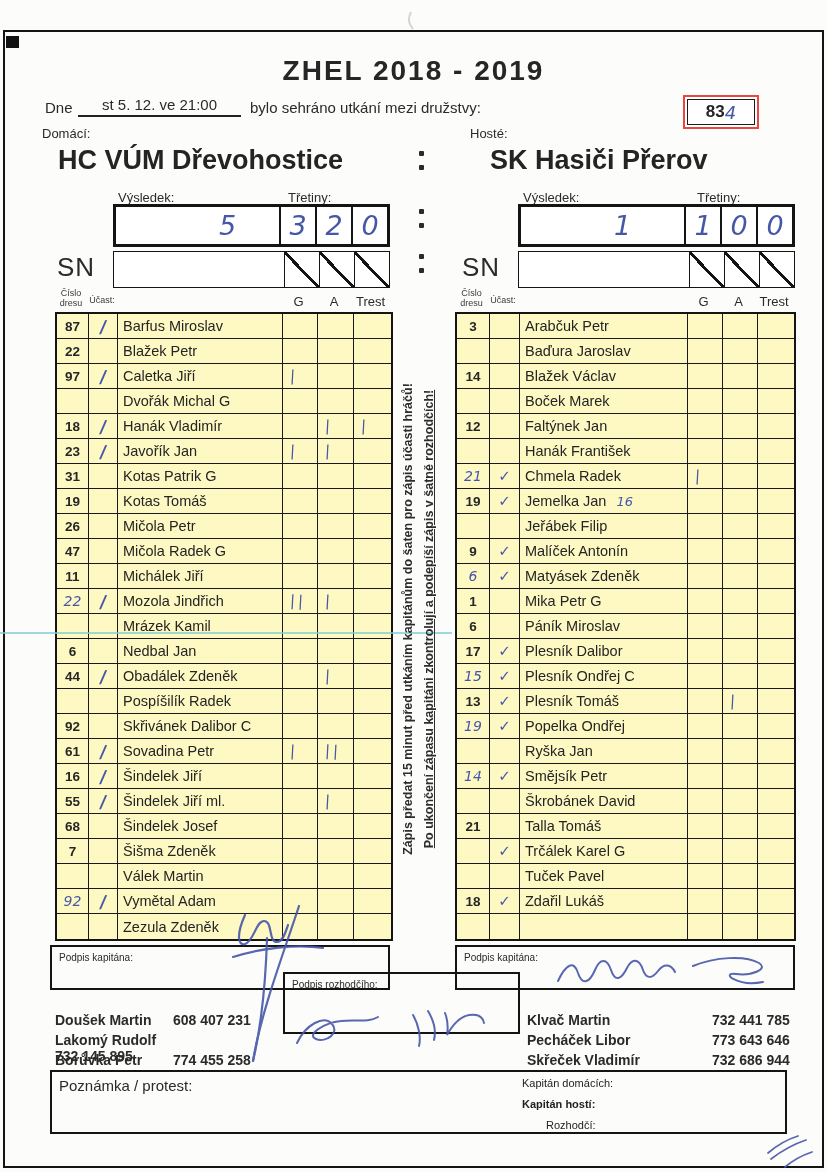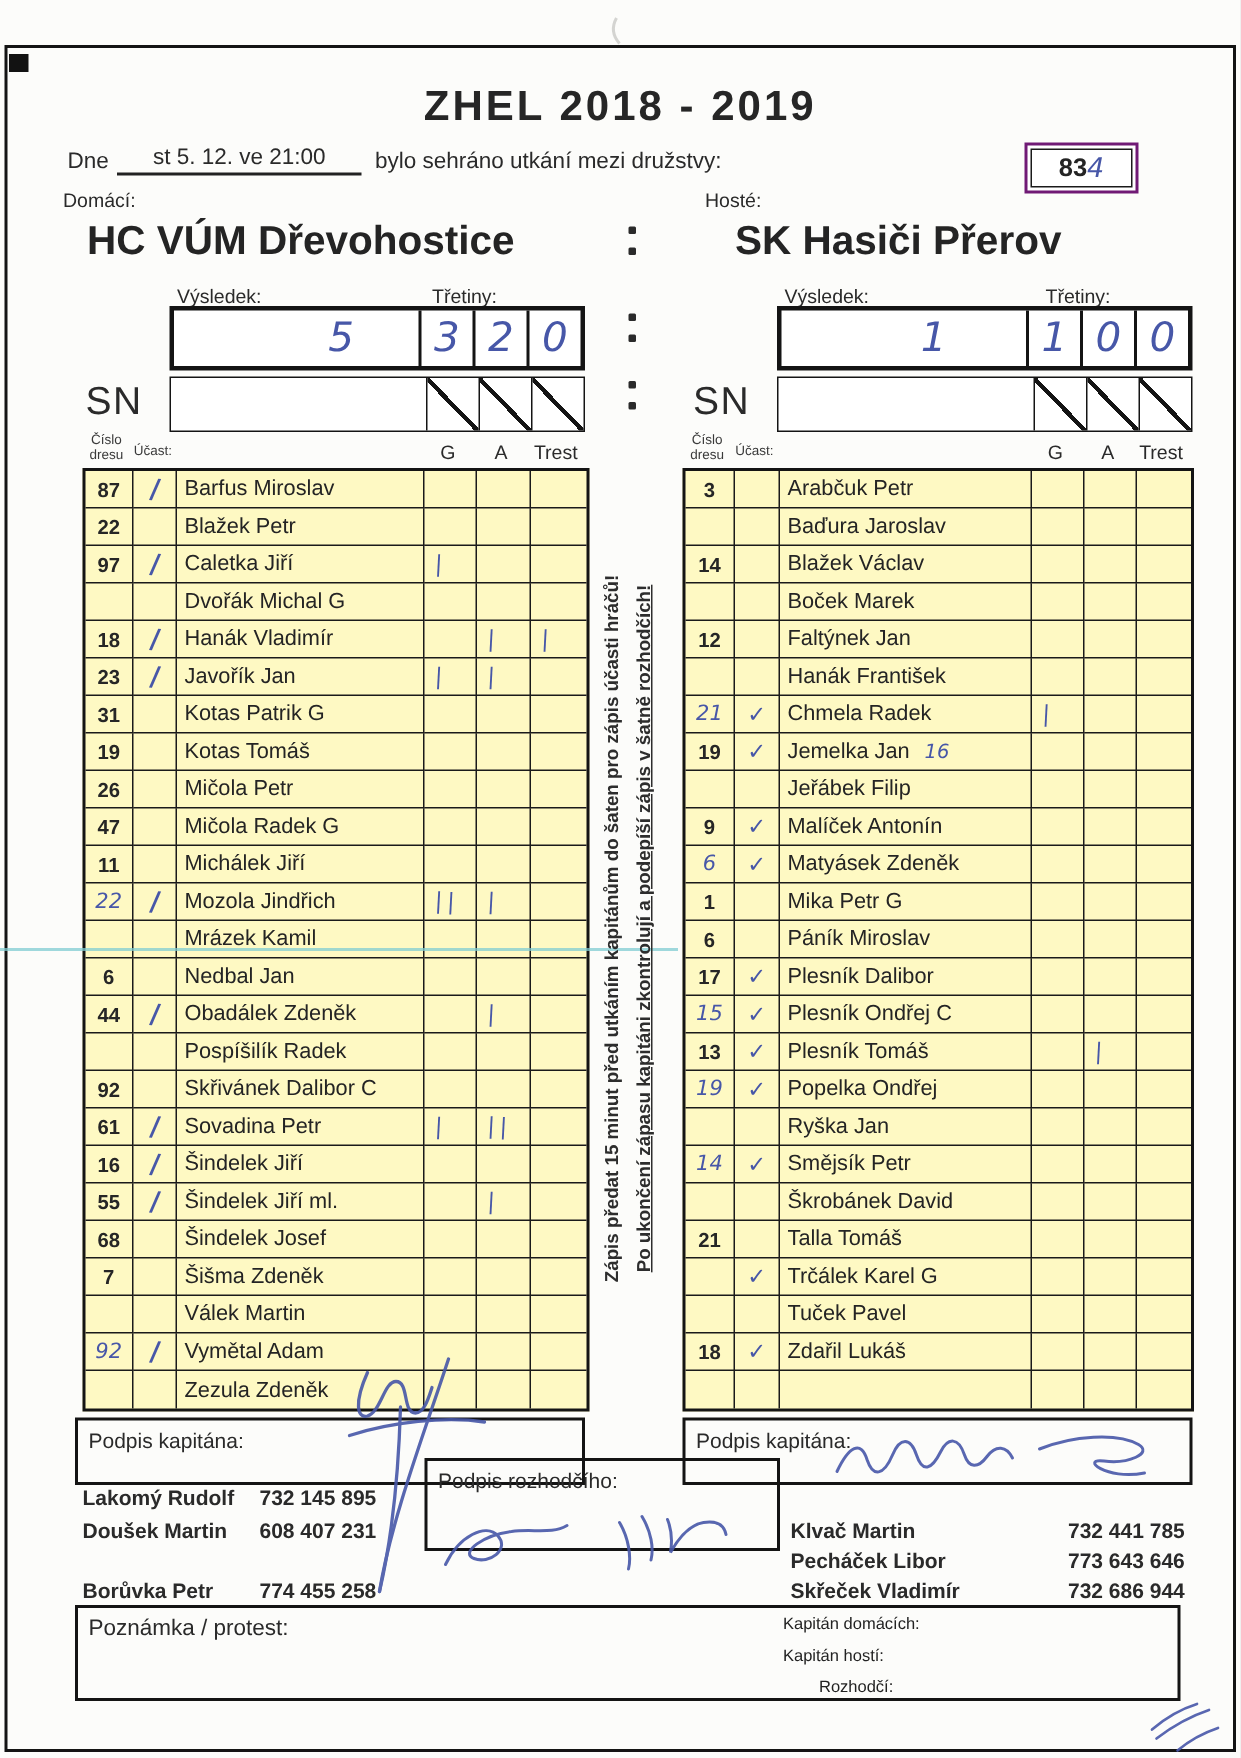--- a/index.html
+++ b/index.html
@@ -36,24 +36,24 @@
   .c-stat{justify-content:flex-start;padding-left:7px;}
   .hw-num{font-size:14px;font-weight:400;}
   .slash{font-size:18px;font-weight:bold;font-style:normal;transform:rotate(6deg);}
   .check{font-size:15px;font-style:normal;}
   .tally{font-size:15px;letter-spacing:3px;font-style:normal;transform:rotate(3deg);}
   .annot{font-size:13px;margin-left:10px;}
   .notice{position:absolute;transform:rotate(-90deg);text-align:center;
           font-size:12.5px;font-weight:bold;color:#2d2d2d;line-height:21px;white-space:nowrap;}
   .notice .u{text-decoration:underline;}
   .sigbox{position:absolute;border:2.5px solid #141414;box-sizing:border-box;background:transparent;}
-  .sigbox .lbl{position:absolute;left:7px;top:5px;font-size:14px;}
+  .sigbox .lbl{position:absolute;left:7px;top:5px;font-size:10px;}
   .contact{font-size:14px;font-weight:bold;color:#2a2a2a;display:flex;}
   .teal-line{position:absolute;left:0;top:632px;width:452px;height:2px;background:#80ccd1;opacity:.75;}
-  .numbox-outer{position:absolute;border:2px solid #701a75;padding:2px;background:#fff;}
+  .numbox-outer{position:absolute;border:2px solid #ef4444;padding:2px;background:#fff;}
   .numbox-inner{border:1px solid #1a1a1a;width:66px;height:24px;display:flex;align-items:center;justify-content:center;
                 font-size:17px;font-weight:bold;color:#242424;}
   .dots{position:absolute;width:6px;}
   .dots span{position:absolute;left:0;width:5px;height:5px;background:#2a2a2a;border-radius:1px;}
   svg.overlay{position:absolute;left:0;top:0;pointer-events:none;}
 </style>
 </head>
 <body>
 
 <div class="page">
@@ -723,21 +723,21 @@
   </div>
 
   <div class="sigbox" style="left:283px;top:972px;width:237px;height:62px;">
     <span class="lbl">Podpis rozhodčího:</span>
   </div>
 
   <div class="abs contact" style="left:55px;top:1012px;">
     <span style="width:118px;">Doušek Martin</span>
       <span>608 407 231</span>
   </div>
-  <div class="abs contact" style="left:55px;top:990px;">
+  <div class="abs contact" style="left:55px;top:1032px;flex-direction:column;">
     <span style="width:118px;">Lakomý Rudolf</span>
       <span>732 145 895</span>
   </div>
   <div class="abs contact" style="left:55px;top:1052px;">
     <span style="width:118px;">Borůvka Petr</span>
       <span>774 455 258</span>
   </div>
   <div class="abs contact" style="left:527px;top:1012px;">
     <span style="width:185px;">Klvač Martin</span>
       <span>732 441 785</span>
@@ -747,21 +747,21 @@
       <span>773 643 646</span>
   </div>
   <div class="abs contact" style="left:527px;top:1052px;">
     <span style="width:185px;">Skřeček Vladimír</span>
       <span>732 686 944</span>
   </div>
 
   <div class="sigbox" style="left:50px;top:1070px;width:737px;height:64px;">
     <span class="lbl" style="font-size:15px;">Poznámka / protest:</span>
     <span class="abs" style="left:470px;top:5px;font-size:11px;">Kapitán domácích:</span>
-    <span class="abs" style="left:470px;top:26px;font-size:11px;">Kapitán hostí:</span>
+    <span class="abs" style="left:470px;top:26px;font-size:11px;font-weight:bold;">Kapitán hostí:</span>
     <span class="abs" style="left:470px;top:47px;font-size:11px;margin-left:24px;">Rozhodčí:</span>
   </div>
 
   <svg class="overlay" width="827" height="1172" viewBox="0 0 827 1172">
     <g stroke="#4757a8" stroke-width="2.2" fill="none" opacity="0.9" stroke-linecap="round">
 
       <g>
         <path d="M245,915 c-9,20 -7,31 0,29 c9,-3 11,-23 19,-23 c9,0 4,21 13,21 c6,0 9,-11 11,-17"></path>
         <path d="M299,906 C284,952 261,1012 253,1061"></path>
         <path d="M253,1061 C263,1018 266,973 267,938"></path>

